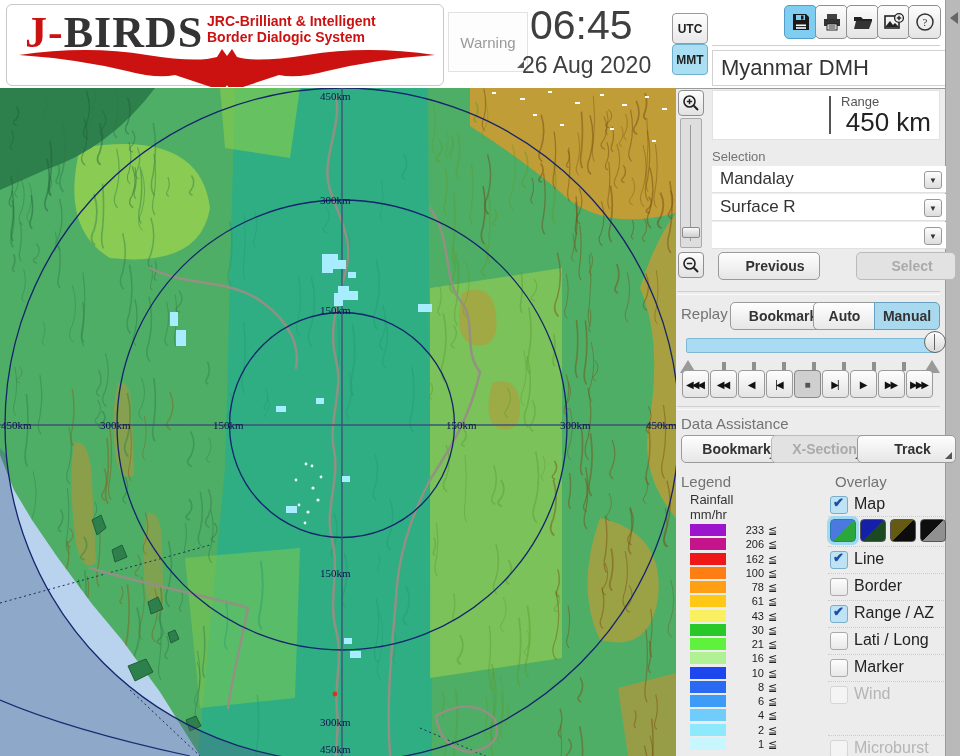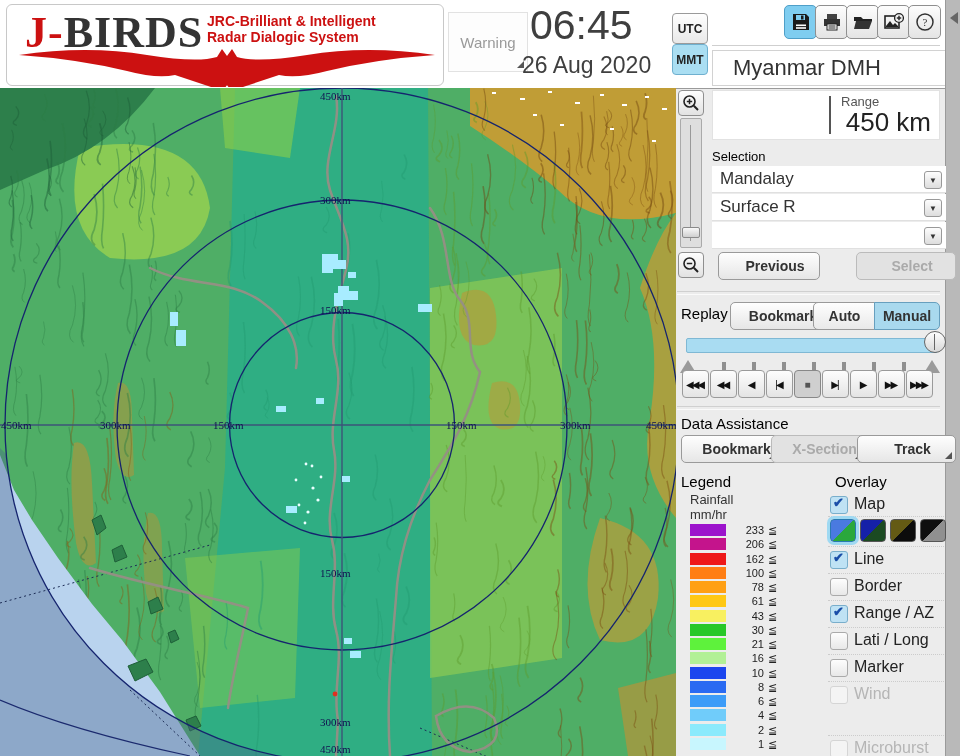--- a/index.html
+++ b/index.html
@@ -19,34 +19,34 @@
   .clock-date{position:absolute;left:522px;top:52px;font-size:23px;color:#3f3f3f;}
   .tz-btn{position:absolute;left:672px;width:34px;height:29px;border:1px solid #9a9a9a;border-radius:4px;
        font-size:12px;font-weight:bold;color:#222;display:flex;align-items:center;justify-content:center;background:linear-gradient(#fefefe,#e8e8e8);}
   .tz-utc{top:13px;}
   .tz-mmt{top:44px;background:#aadef2;border-color:#6fb0cf;}
   .toolbar-btn{position:absolute;top:5px;width:31px;height:32px;border:1px solid #8f8f8f;border-radius:5px;
        background:linear-gradient(#fdfdfd,#e4e4e4);display:flex;align-items:center;justify-content:center;}
   .toolbar-btn.active{background:#7fcdf0;border-color:#4f9fc8;}
   .hdr-sep{position:absolute;left:712px;top:45px;width:228px;height:1px;background:#cfcfcf;}
   .station-box{position:absolute;left:712px;top:50px;width:226px;height:34px;background:#fff;border:1px solid #d2d2d2;
-       font-size:22px;color:#333;display:flex;align-items:center;padding-left:20px;}
+       font-size:22px;color:#333;display:flex;align-items:center;padding-left:8px;}
   
   .edge-strip{position:absolute;right:0;top:0;width:14px;height:756px;background:#b9b9b9;border-left:1px solid #9a9a9a;}
   .collapse-arrow{position:absolute;right:2px;top:12px;width:0;height:0;border-top:6px solid transparent;border-bottom:6px solid transparent;border-right:8px solid #666;}
   
   .map{position:absolute;left:0;top:88px;width:676px;height:668px;background:#4fb26a;}
   
   .zoomctl{position:absolute;left:677px;top:90px;width:26px;height:192px;}
   .zoom-btn{position:absolute;left:1px;width:24px;height:24px;border:1px solid #8f8f8f;border-radius:4px;background:linear-gradient(#fdfdfd,#e2e2e2);display:flex;align-items:center;justify-content:center;}
   .zoom-track{position:absolute;left:3px;top:28px;width:20px;height:128px;background:#dedede;border:1px solid #aaa;border-radius:2px;}
   .zoom-track:before{content:"";position:absolute;left:9px;top:6px;bottom:6px;width:1px;background:#999;}
   .zoom-handle{position:absolute;left:1px;top:108px;width:16px;height:9px;background:linear-gradient(#f8f8f8,#cfcfcf);border:1px solid #8a8a8a;border-radius:2px;}
   
-  .label-sm{position:absolute;font-size:13px;color:#000000;}
+  .label-sm{position:absolute;font-size:13px;color:#737373;}
   .range-box{position:absolute;left:712px;top:90px;width:226px;height:48px;background:#fff;border:1px solid #e2e2e2;}
   .range-div{position:absolute;left:116px;top:5px;width:2px;height:38px;background:#555;}
   .range-lbl{position:absolute;left:128px;top:3px;font-size:13px;color:#555;}
   .range-val{position:absolute;right:8px;top:16px;font-size:26px;color:#222;}
   .dd{position:absolute;left:712px;width:226px;height:26px;background:#fff;border-bottom:1px solid #e0e0e0;
       font-size:17px;color:#333;display:flex;align-items:center;padding-left:8px;}
   .dd-btn{position:absolute;right:4px;top:5px;width:16px;height:16px;border:1px solid #999;border-radius:3px;
       background:linear-gradient(#fdfdfd,#ddd);font-size:8px;color:#333;display:flex;align-items:center;justify-content:center;}
   .btn{position:absolute;height:26px;border:1px solid #9a9a9a;border-radius:5px;background:linear-gradient(#fefefe,#e6e6e6);
       font-size:14px;font-weight:bold;color:#333;display:flex;align-items:center;justify-content:center;padding-left:12px;}
@@ -86,21 +86,21 @@
 </head>
 <body>
 
 <div id="app">
 
   <div class="header">
     <div class="logo-box">
       <div class="logo-title"><span class="red">J-</span><span>BIRDS</span></div>
       <div class="logo-sub">
         <div>JRC-Brilliant &amp; Intelligent</div>
-        <div>Radar  Dialogic  System</div>
+        <div>Border  Dialogic  System</div>
       </div>
       <svg class="eagle" width="420" height="42" viewBox="0 0 420 42">
         <path fill="#cc1111" d="M2,10 Q70,0 130,10 Q180,18 200,12 L205,4 L210,11 L215,4 L220,12 Q240,18 290,10 Q350,0 418,10 Q360,14 310,26 Q280,34 262,30 L226,42 Q216,50 210,40 Q204,50 194,42 L158,30 Q140,34 110,26 Q60,14 2,10 Z"></path>
       </svg>
     </div>
 
     <div class="warning-btn corner">Warning</div>
     <div class="clock-time">06:45</div>
     <div class="clock-date">26 Aug 2020</div>
 

